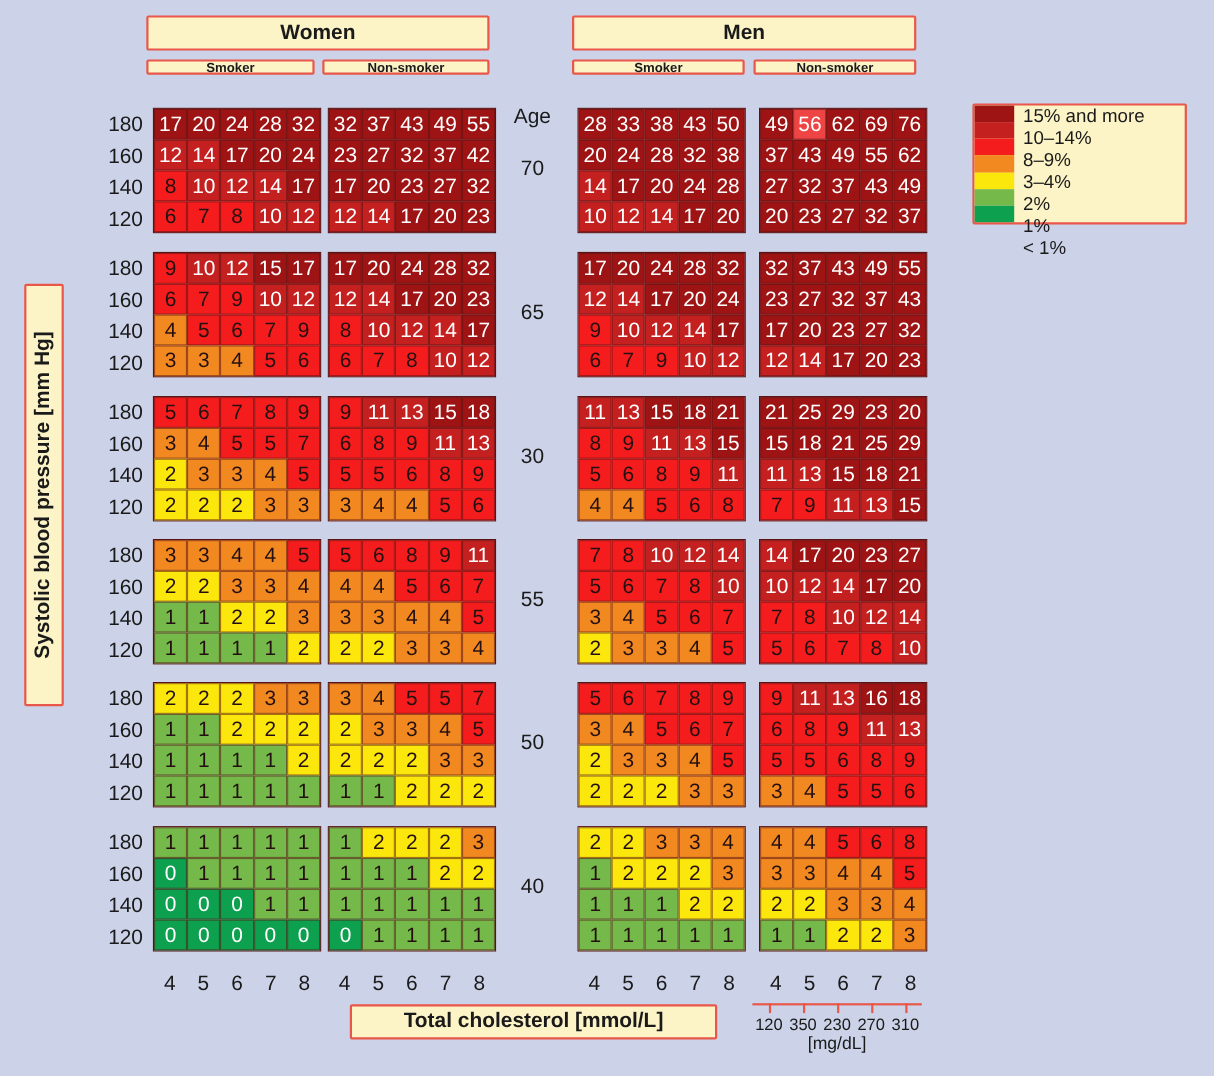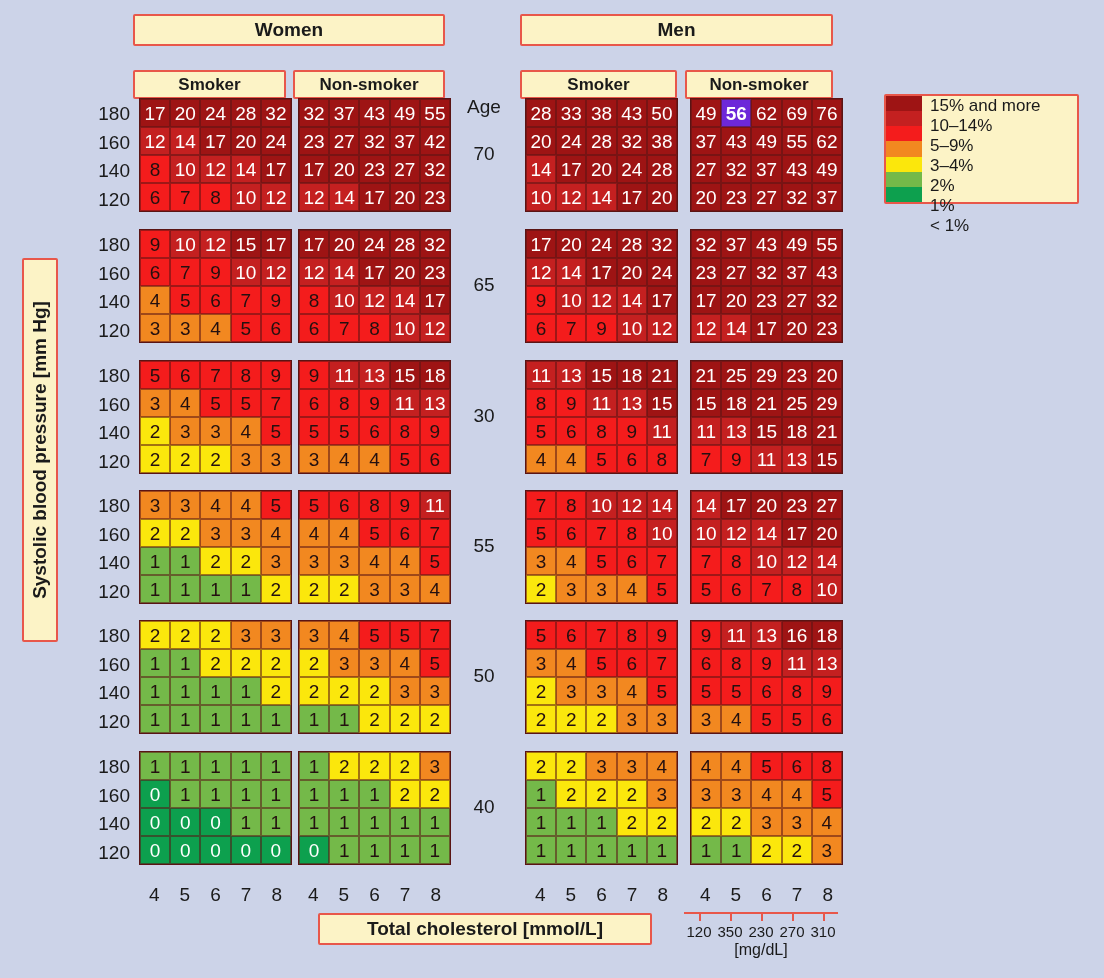--- a/index.html
+++ b/index.html
@@ -18,21 +18,21 @@
     border:2px solid #e8574a;
     box-sizing:border-box;
     display:flex;align-items:center;justify-content:center;
     color:#1a1a1a;
     font-weight:bold;
     border-radius:2px;
   }
 
   
   .sexhdr{position:absolute;height:32px;font-size:19px;}
-  .smkhdr{position:absolute;height:29px;font-size:17px;margin-top:16px;}
+  .smkhdr{position:absolute;height:14px;font-size:12px;}
 
   
   .grid{
     position:absolute;
     display:grid;
     grid-template-columns:repeat(5,1fr);
     grid-template-rows:repeat(4,1fr);
     border:1px solid #5a1414;
     box-sizing:border-box;
   }
@@ -154,21 +154,21 @@
         <div style="background: rgb(196, 32, 32);"></div>
         <div style="background: rgb(244, 28, 28);"></div>
         <div style="background: rgb(242, 136, 32);"></div>
         <div style="background: rgb(251, 231, 12);"></div>
         <div style="background: rgb(116, 185, 73);"></div>
         <div style="background: rgb(13, 160, 78);"></div>
       </div>
     <div class="legend-tx">
         <div>15% and more</div>
         <div>10–14%</div>
-        <div>5–9%</div>
+        <div>8–9%</div>
         <div>3–4%</div>
         <div>2%</div>
         <div>1%</div>
         <div>&lt; 1%</div>
       </div>
   </div>
 
   <div class="mgwrap">
     <div class="mgbar">
       <div class="line"></div>
@@ -250,21 +250,21 @@
         <div class="cell dark" style="background: rgb(158, 20, 20);">24</div>
         <div class="cell dark" style="background: rgb(158, 20, 20);">28</div>
         <div class="cell dark" style="background: rgb(196, 32, 32);">10</div>
         <div class="cell dark" style="background: rgb(196, 32, 32);">12</div>
         <div class="cell dark" style="background: rgb(196, 32, 32);">14</div>
         <div class="cell dark" style="background: rgb(158, 20, 20);">17</div>
         <div class="cell dark" style="background: rgb(158, 20, 20);">20</div>
       </div>
       <div class="grid" style="left: 690px; top: 98px; width: 153px; height: 114px;">
         <div class="cell dark" style="background: rgb(158, 20, 20);">49</div>
-        <div class="cell dark" style="background: #6d28d9; font-weight: bold;">56</div>
+        <div class="cell dark" style="background: #ef4444;">56</div>
         <div class="cell dark" style="background: rgb(158, 20, 20);">62</div>
         <div class="cell dark" style="background: rgb(158, 20, 20);">69</div>
         <div class="cell dark" style="background: rgb(158, 20, 20);">76</div>
         <div class="cell dark" style="background: rgb(158, 20, 20);">37</div>
         <div class="cell dark" style="background: rgb(158, 20, 20);">43</div>
         <div class="cell dark" style="background: rgb(158, 20, 20);">49</div>
         <div class="cell dark" style="background: rgb(158, 20, 20);">55</div>
         <div class="cell dark" style="background: rgb(158, 20, 20);">62</div>
         <div class="cell dark" style="background: rgb(158, 20, 20);">27</div>
         <div class="cell dark" style="background: rgb(158, 20, 20);">32</div>

